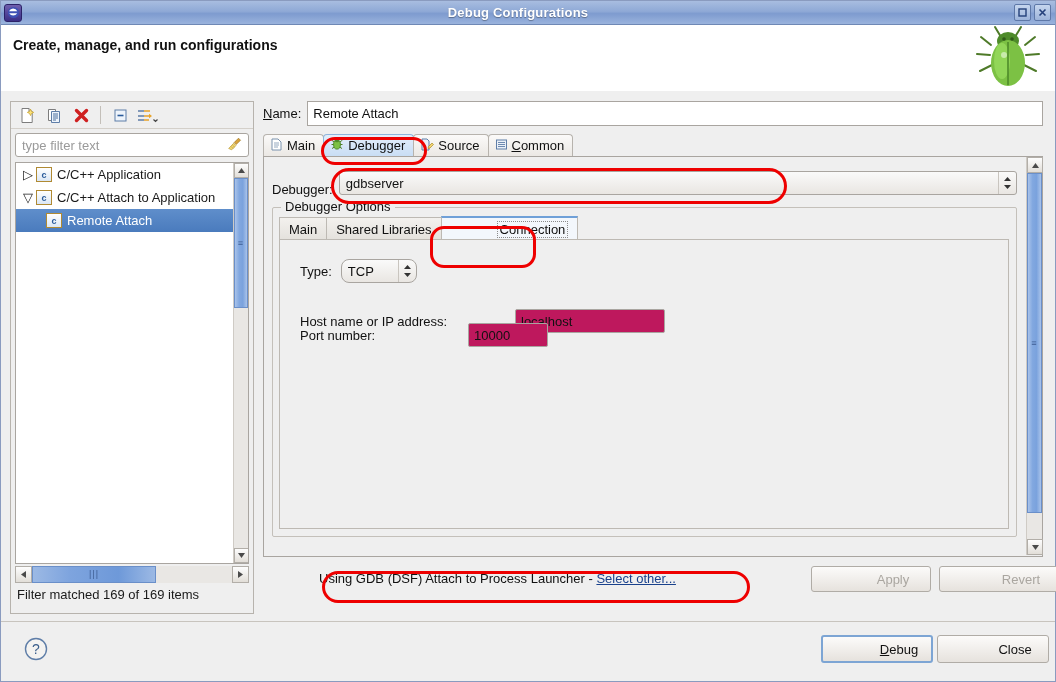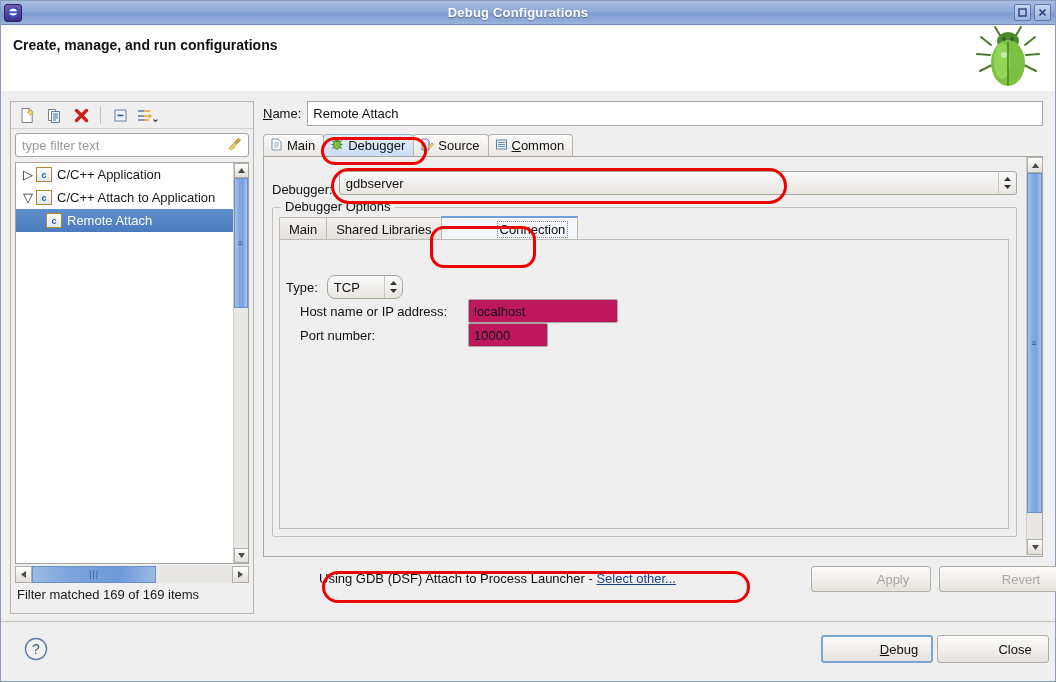--- a/index.html
+++ b/index.html
@@ -555,34 +555,34 @@
             </div>
             <div class="itab">
               <span>Shared Libraries</span>
             </div>
             <div class="itab active">
               <span class="itab-inner">Connection</span>
             </div>
           </div>
 
           <div class="inner-pane">
-            <div class="field-row" style="left:6px; top:19px;margin-top:16px;">
+            <div class="field-row" style="left:20px; top:19px;">
               <span class="flabel" style="margin-right:9px;">Type:</span>
               <div class="small-combo">
                 <span>TCP</span>
                 <span class="combo-arrows">
                   <svg width="9" height="14" viewBox="0 0 9 14">
                       <path d="M4.5 1L8 5H1z" fill="#333"></path>
                       <path d="M4.5 13L1 9h7z" fill="#333"></path>
                     </svg>
                 </span>
               </div>
             </div>
 
-            <div class="field-row" style="left:20px; top:59px;">
+            <div class="field-row" style="left:20px; top:69px;gap:47px;">
               <span class="flabel" style="width:168px;">Host name or IP address:</span>
               <div class="text-input" style="width:150px;">
                 <span>localhost</span>
               </div>
             </div>
 
             <div class="field-row" style="left:20px; top:83px;">
               <span class="flabel" style="width:168px;">Port number:</span>
               <div class="text-input" style="width:80px;">
                 <span>10000</span>

